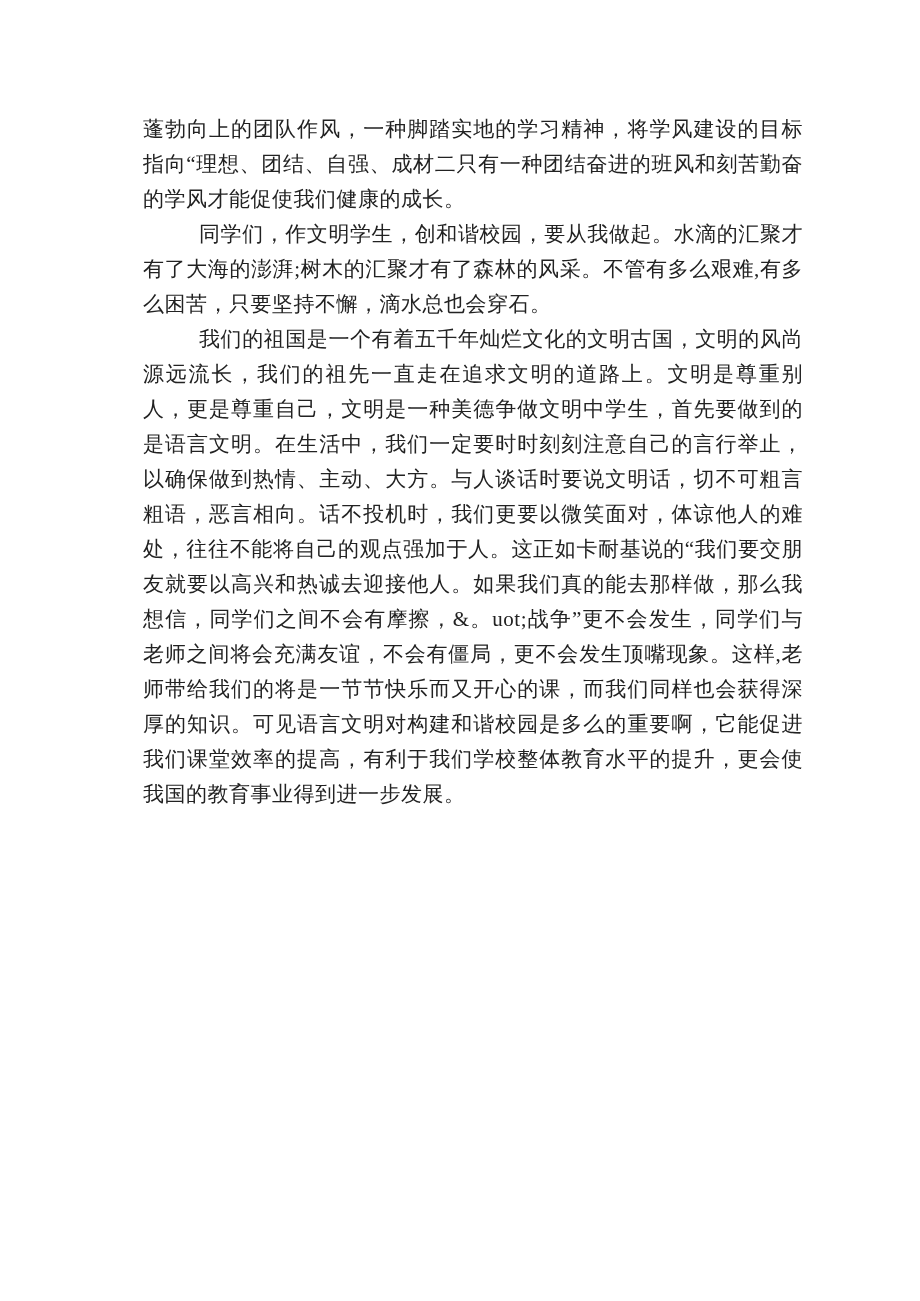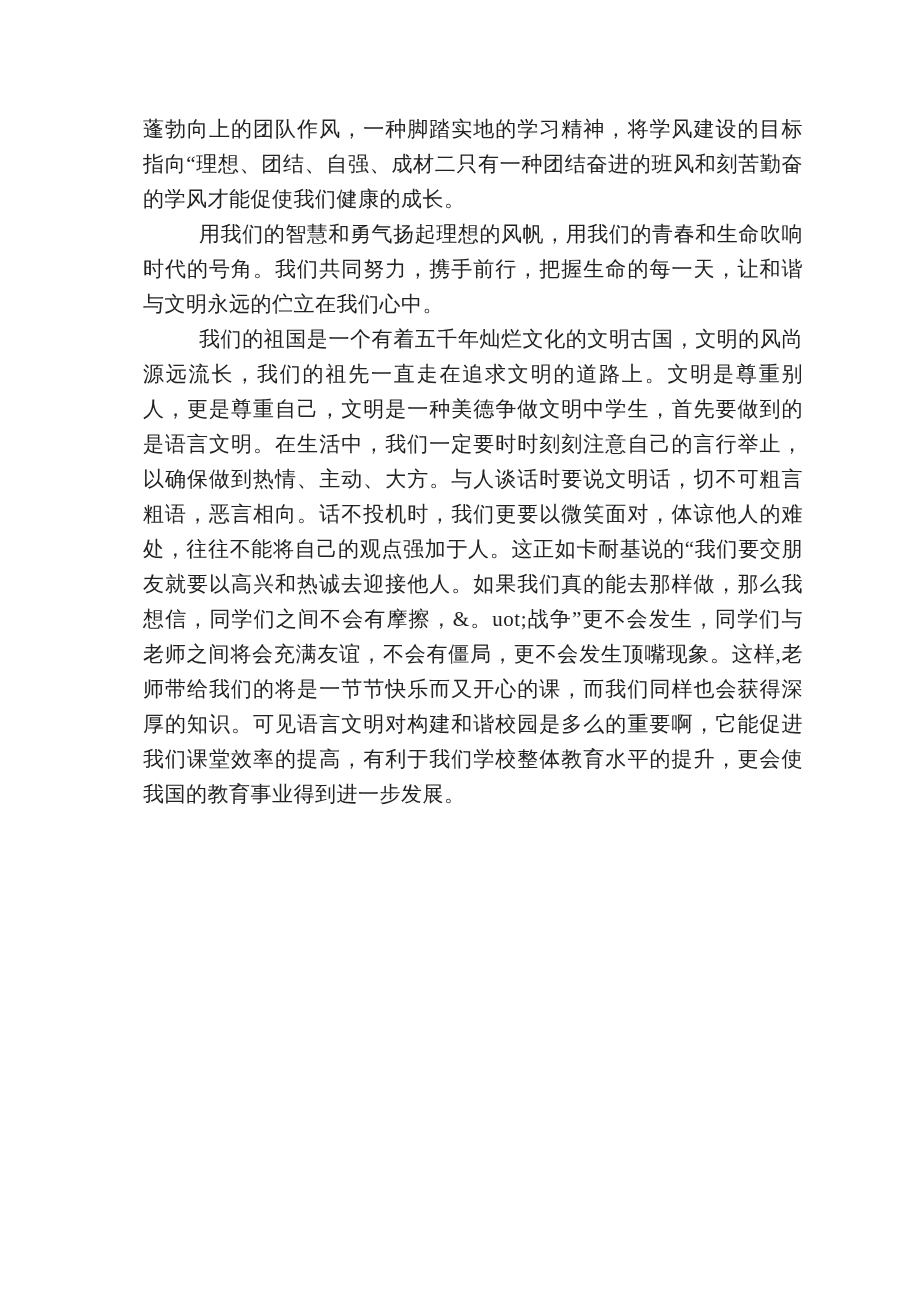--- a/index.html
+++ b/index.html
@@ -37,16 +37,16 @@
   .para.no-indent {
     text-indent: 0;
   }
 </style>
 </head>
 <body>
 
 <div class="page">
   <div class="text-block">
     <p class="para no-indent">蓬勃向上的团队作风，一种脚踏实地的学习精神，将学风建设的目标指向“理想、团结、自强、成材二只有一种团结奋进的班风和刻苦勤奋的学风才能促使我们健康的成长。</p>
-    <p class="para">用我们的智慧和勇气扬起理想的风帆，用我们的青春和生命吹响时代的号角。我们共同努力，携手前行，把握生命的每一天，让和谐与文明永远的伫立在我们心中。</p>
+    <p class="para">同学们，作文明学生，创和谐校园，要从我做起。水滴的汇聚才有了大海的澎湃;树木的汇聚才有了森林的风采。不管有多么艰难,有多么困苦，只要坚持不懈，滴水总也会穿石。</p>
     <p class="para">我们的祖国是一个有着五千年灿烂文化的文明古国，文明的风尚源远流长，我们的祖先一直走在追求文明的道路上。文明是尊重别人，更是尊重自己，文明是一种美德争做文明中学生，首先要做到的是语言文明。在生活中，我们一定要时时刻刻注意自己的言行举止，以确保做到热情、主动、大方。与人谈话时要说文明话，切不可粗言粗语，恶言相向。话不投机时，我们更要以微笑面对，体谅他人的难处，往往不能将自己的观点强加于人。这正如卡耐基说的“我们要交朋友就要以高兴和热诚去迎接他人。如果我们真的能去那样做，那么我想信，同学们之间不会有摩擦，&amp;。uot;战争”更不会发生，同学们与老师之间将会充满友谊，不会有僵局，更不会发生顶嘴现象。这样,老师带给我们的将是一节节快乐而又开心的课，而我们同样也会获得深厚的知识。可见语言文明对构建和谐校园是多么的重要啊，它能促进我们课堂效率的提高，有利于我们学校整体教育水平的提升，更会使我国的教育事业得到进一步发展。</p>
   </div>
 </div>
 
 </body></html>

